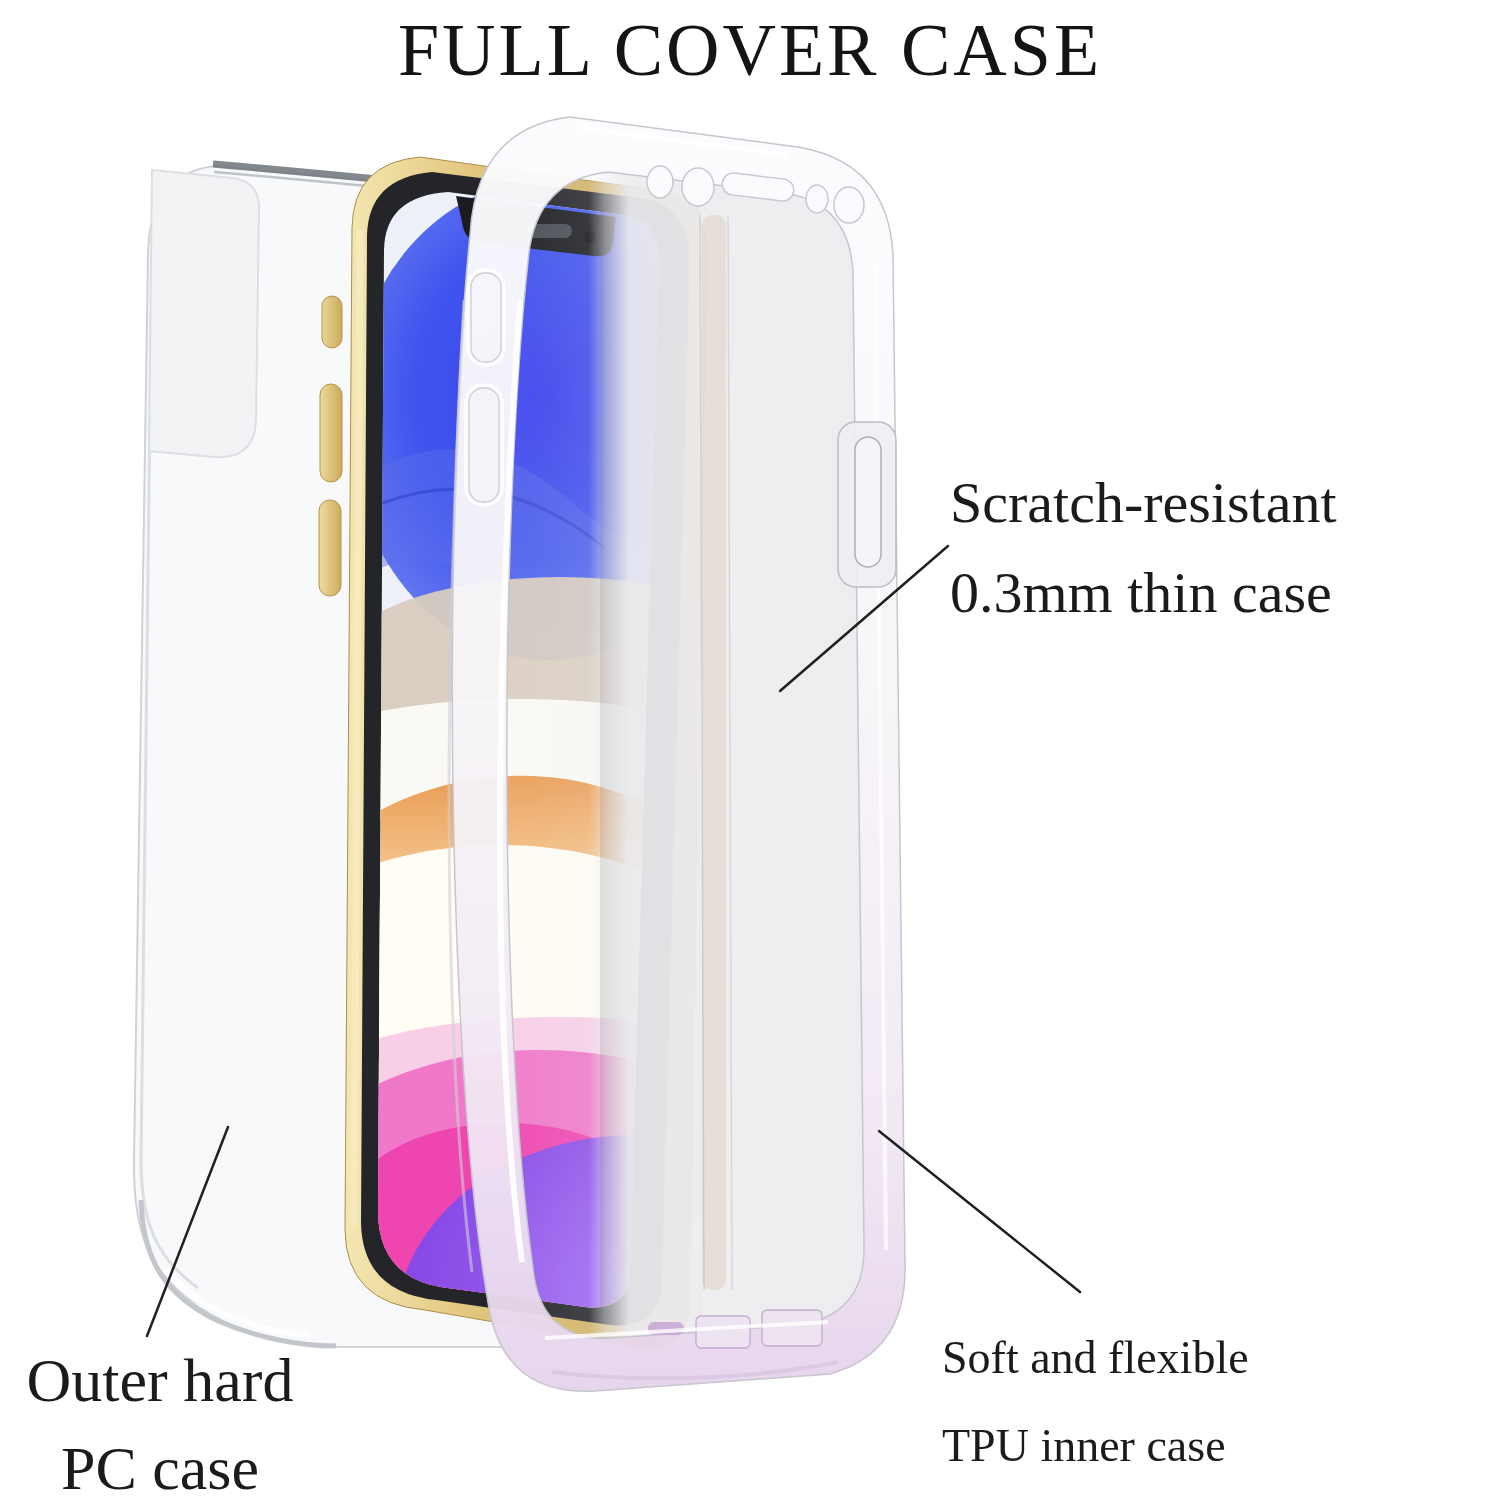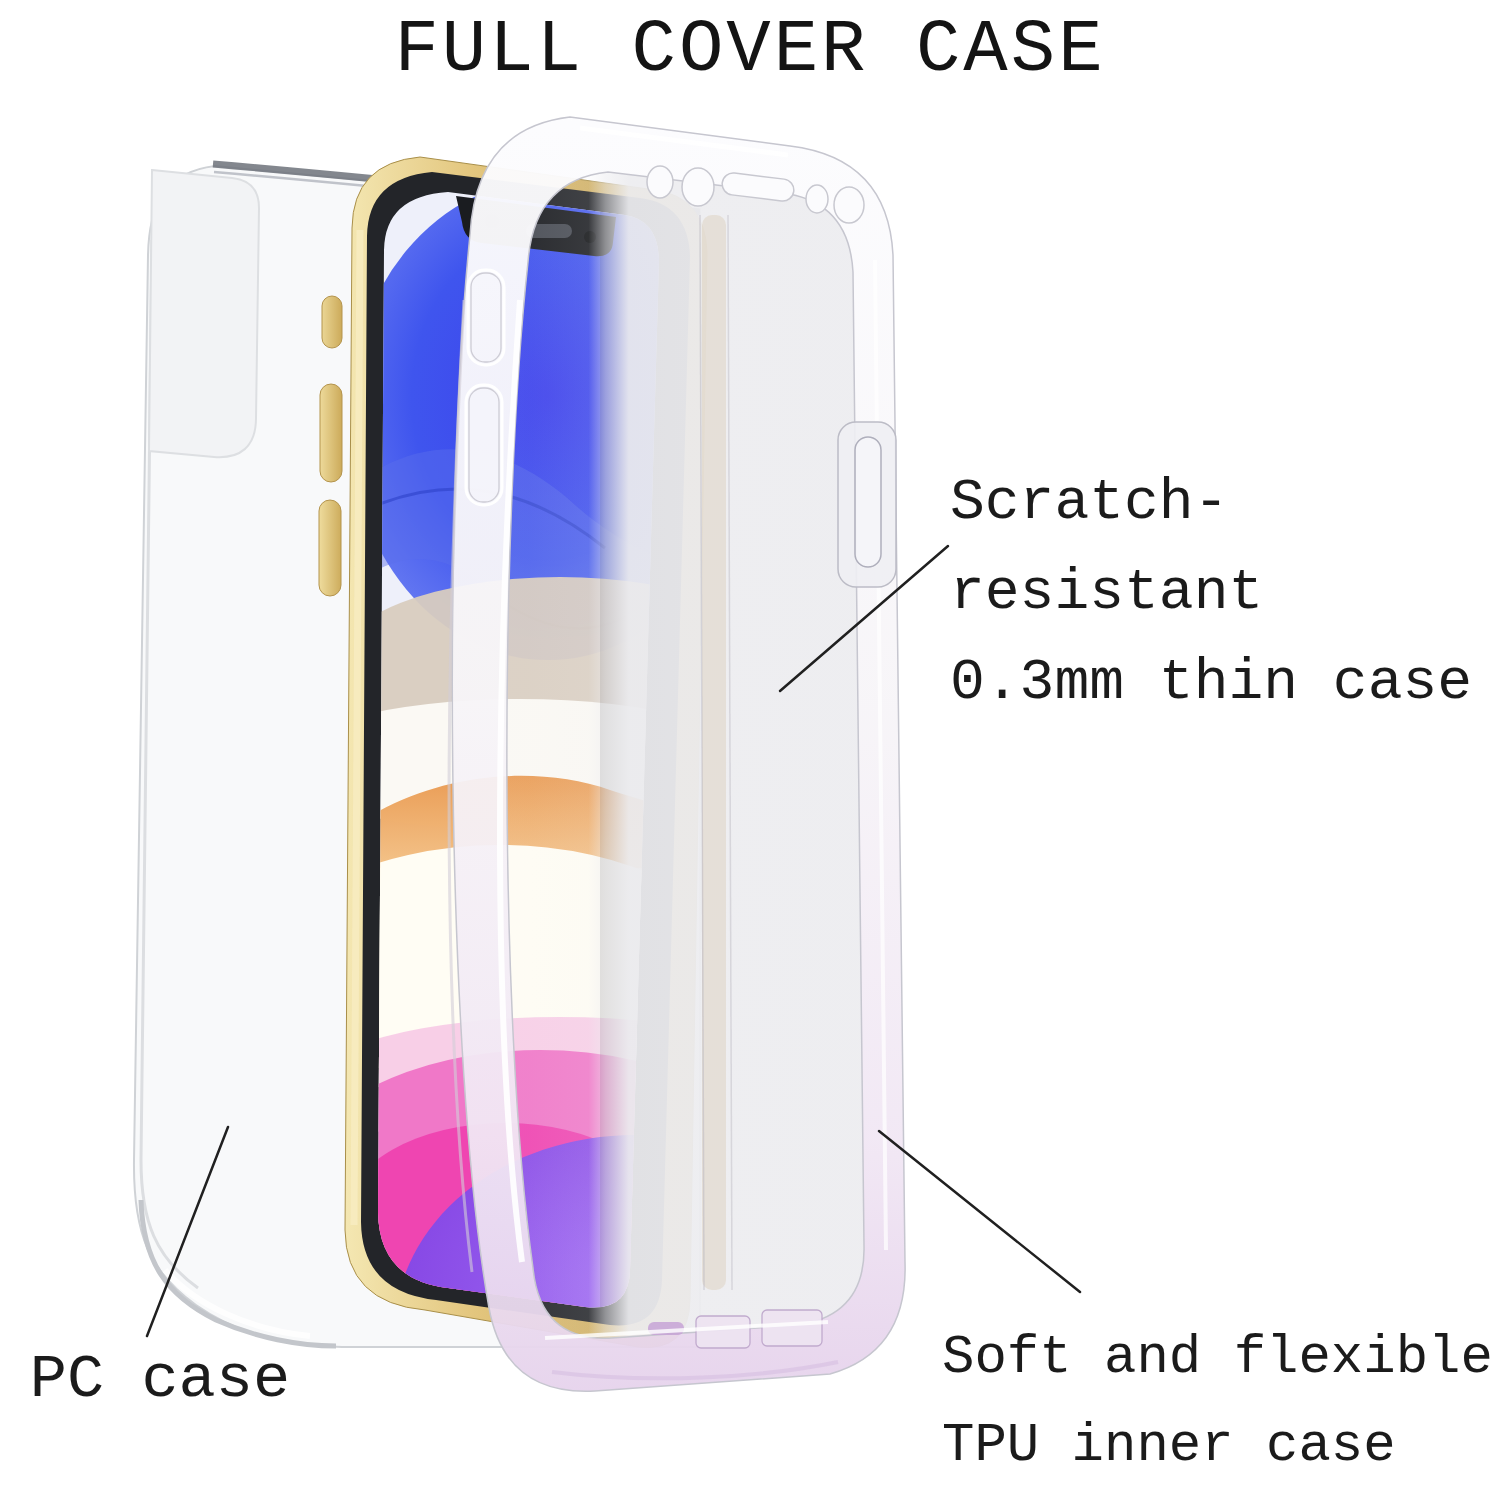--- a/index.html
+++ b/index.html
@@ -1,29 +1,29 @@
 <!DOCTYPE html>
 <html><head>
 <meta charset="utf-8">
 <style>
   html,body{margin:0;padding:0;background:#ffffff;}
   .page{
     position:relative;width:1500px;height:1500px;background:#ffffff;overflow:hidden;
-    font-family:Liberation Mono, monospace;color:#161616;
+    font-family:Liberation Serif, serif;color:#161616;
   }
   .title{
     position:absolute;top:8px;left:0;width:100%;text-align:center;
     font-size:74px;letter-spacing:3px;font-weight:400;color:#141414;
   }
   .figure-svg{position:absolute;top:0;left:0;}
   .label{position:absolute;color:#1b1b1b;font-weight:400;}
   .label .ln{display:block;}
   .label-scratch{left:950px;top:458px;font-size:58px;line-height:90px;text-align:left;}
   .label-outer{left:0px;top:1336px;width:320px;font-size:62px;line-height:88px;text-align:center;}
-  .label-inner{left:942px;top:1314px;font-size:54px;line-height:88px;text-align:left;}
+  .label-inner{left:942px;top:1314px;font-size:46px;line-height:88px;text-align:left;}
 </style>
 </head>
 <body>
 
 <div class="page">
 
   <div class="title">FULL COVER CASE</div>
 
   <svg class="figure-svg" width="1500" height="1500" viewBox="0 0 1500 1500" xmlns="http://www.w3.org/2000/svg">
     <defs>
@@ -196,20 +196,21 @@
       <line x1="879" y1="1131" x2="1080" y2="1292"></line>
     </g>
   </svg>
 
   <div class="label label-scratch">
     <span class="ln">Scratch-resistant</span>
     <span class="ln">0.3mm thin case</span>
   </div>
 
   <div class="label label-outer">
+    <span class="ln">Outer hard</span>
     <span class="ln">PC case</span>
   </div>
 
   <div class="label label-inner">
     <span class="ln">Soft and flexible</span>
     <span class="ln">TPU inner case</span>
   </div>
 
 </div>
 

